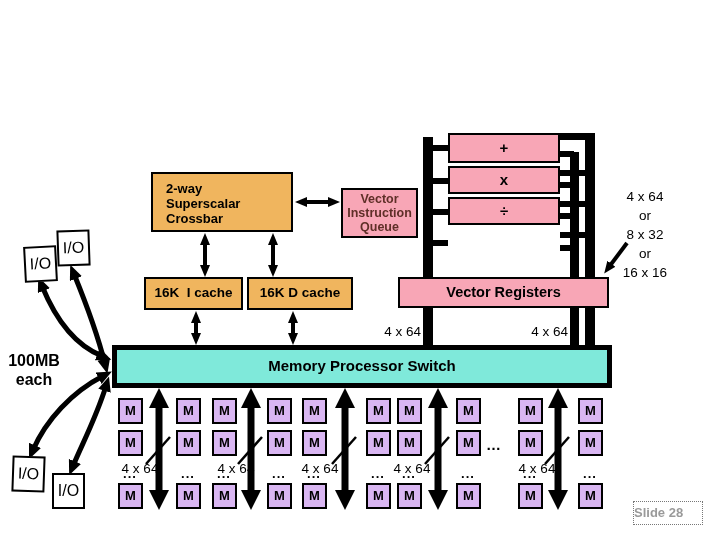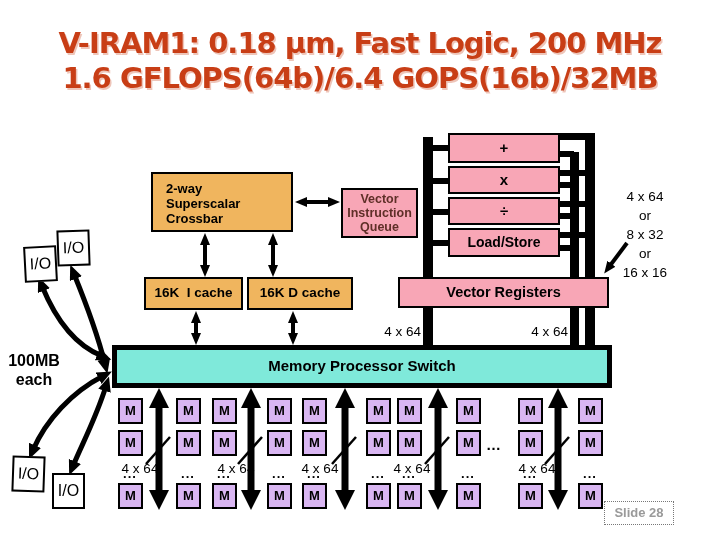--- a/index.html
+++ b/index.html
@@ -28,34 +28,30 @@
          line-height:21px;color:#000;z-index:2;}
   .serif{font-family:Liberation Sans, sans-serif;}
   .buslab{position:absolute;font-size:13.5px;color:#000;text-align:center;z-index:4;}
   .lanenote{position:absolute;left:603px;top:187px;width:84px;text-align:center;
             font-size:13.5px;line-height:19px;color:#000;}
   .dots{position:absolute;font-weight:bold;font-size:13px;letter-spacing:1px;text-align:center;z-index:3;}
   .io{position:absolute;box-sizing:border-box;width:33px;height:36px;border:2.5px solid #000;
       background:#fff;text-align:center;font-size:16px;line-height:32px;color:#000;z-index:4;}
   .bw{position:absolute;left:1px;top:351px;width:66px;text-align:center;
       font-weight:bold;font-size:16px;line-height:19px;color:#000;}
-  .slideno{position:absolute;left:604px;top:501px;width:68px;height:22px;
-           border:1px dotted #777;text-align:center;font-weight:bold;font-size:13px;
+  .slideno{position:absolute;left:633px;top:501px;width:68px;height:22px;
+           border:1px dotted #777;font-weight:bold;font-size:13px;
            line-height:21px;color:var(--slide_text);background:#fff;}
   svg.layer{position:absolute;left:0;top:0;z-index:3;pointer-events:none;}
 </style>
 </head>
 <body>
 
 <div class="slide">
 
-  <h1 class="title">
-      <span style="display:block">V-IRAM1: 0.18 µm, Fast Logic, 200 MHz</span>
-      <span style="display:block">1.6 GFLOPS(64b)/6.4 GOPS(16b)/32MB</span>
-    </h1>
 
   <div class="bar" style="left:423px;top:137px;width:10px;height:208px;"></div>
   <div class="bar" style="left:570px;top:152px;width:9px;height:193px;"></div>
   <div class="bar" style="left:585px;top:133px;width:10px;height:212px;"></div>
   <div class="bar" style="left:558px;top:133px;width:37px;height:7px;"></div>
 
   <div class="stub" style="left:433px;top:145px;width:15px;"></div>
   <div class="stub" style="left:433px;top:178px;width:15px;"></div>
   <div class="stub" style="left:433px;top:209px;width:15px;"></div>
   <div class="stub" style="left:433px;top:240px;width:15px;"></div>
@@ -78,21 +74,20 @@
     <div>Instruction</div>
     <div>Queue</div>
   </div>
 
   <div class="box orange cache z2" style="left:144px;top:277px;width:99px;height:33px;">16K  I cache</div>
   <div class="box orange cache z2" style="left:247px;top:277px;width:106px;height:33px;">16K D cache</div>
 
   <div class="box pink alu z2" style="left:448px;top:133px;width:112px;height:30px;line-height:26px;">+</div>
   <div class="box pink alu z2" style="left:448px;top:166px;width:112px;height:28px;line-height:24px;">x</div>
   <div class="box pink alu z2" style="left:448px;top:197px;width:112px;height:28px;line-height:24px;">÷</div>
-  <div class="box pink alu z2" style="left:448px;top:228px;width:112px;height:29px;line-height:25px;font-size:14px;">Load/Store</div>
 
   <div class="box pink vreg z2" style="left:398px;top:277px;width:211px;height:31px;">Vector Registers</div>
 
   <div class="lanenote serif">
     <div>4 x 64</div>
     <div>or</div>
     <div>8 x 32</div>
     <div>or</div>
     <div>16 x 16</div>
   </div>

